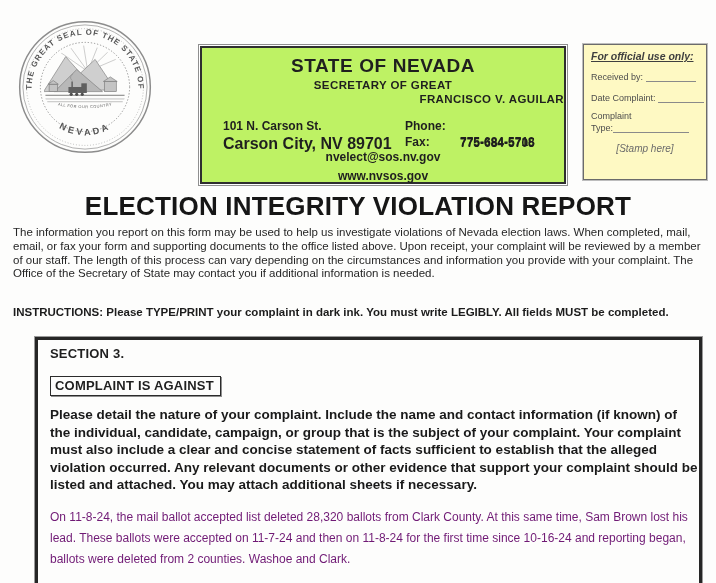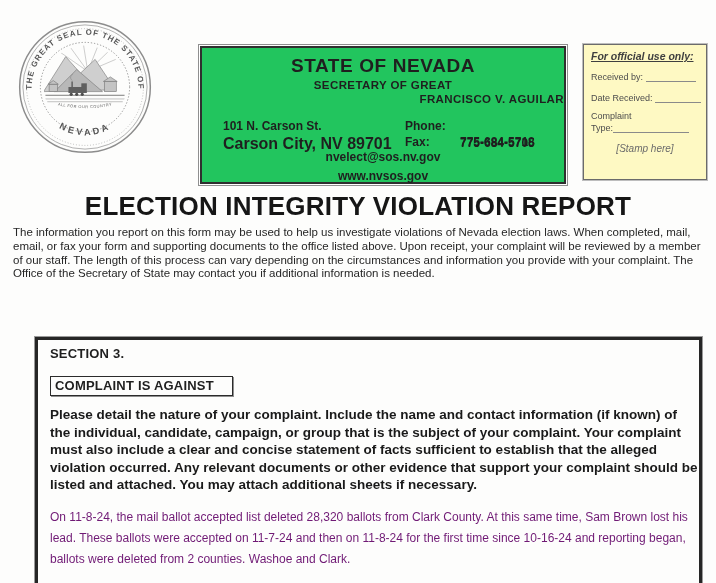--- a/index.html
+++ b/index.html
@@ -7,21 +7,21 @@
     position:relative;width:716px;height:583px;margin:0 auto;
     background:#fdfdfc;overflow:hidden;
     font-family:"Liberation Sans",sans-serif;color:#1f1f1f;
   }
   
   .seal{position:absolute;left:16px;top:18px;}
   
   .hdrbox{
     position:absolute;left:200px;top:46px;width:366px;height:138px;
     border:2px solid #2f2f2f;box-shadow:0 0 0 1px #fff,0 0 0 2px #8f8f8f;
-    background:#22c55e;box-sizing:border-box;
+    background:#bef264;box-sizing:border-box;
   }
   .hdrbox .abs{position:absolute;white-space:nowrap;}
   .h-state{left:0;right:0;top:7px;text-align:center;font-size:19px;font-weight:bold;letter-spacing:.6px;}
   .h-sec{left:0;right:0;top:31px;text-align:center;font-size:11.5px;font-weight:bold;letter-spacing:.4px;}
   .h-name{left:0;right:0;top:45px;text-align:right;font-size:11.5px;font-weight:bold;letter-spacing:.4px;}
   .h-a1{left:21px;top:71px;font-size:12px;font-weight:bold;}
   .h-a2{left:21px;top:87px;font-size:16px;font-weight:bold;}
   .h-pl{left:203px;top:71px;font-size:12px;font-weight:bold;}
   .h-pv{left:258px;top:88px;font-size:12px;font-weight:bold;}
   .h-fl{left:203px;top:87px;font-size:12px;font-weight:bold;}
@@ -57,21 +57,21 @@
     font-size:11.5px;font-weight:bold;color:#1c1c1c;margin:0;
   }
   
   .section3{
     position:absolute;left:35px;top:337px;width:667px;height:260px;
     border:3px solid #262626;box-shadow:0 0 0 1px #9a9a9a;
     box-sizing:border-box;padding:6px 12px 0 12px;background:#fdfdfc;
   }
   .s3-heading{font-size:13px;font-weight:bold;letter-spacing:.2px;}
   .s3-against{
-    display:inline-block;margin-top:15px;padding:1px 18px 2px 4px;
+    display:inline-block;margin-top:15px;padding:1px 6px 2px 4px;
     border:1px solid #2b2b2b;box-shadow:1px 1px 0 #8f8f8f;
     font-size:13px;font-weight:bold;letter-spacing:.2px;
   }
   .s3-prompt{
     margin:10px 0 0 0;width:650px;
     font-size:13.5px;font-weight:bold;line-height:17.6px;color:#1a1a1a;
   }
   .s3-body{
     margin:13px 0 0 0;width:650px;
     font-size:12px;line-height:21px;color:#701a75;
@@ -161,34 +161,35 @@
     <div class="abs h-www">www.nvsos.gov</div>
   </div>
 
   <div class="official">
     <div class="abs o-title">For official use only:</div>
     <div class="abs o-row o-r1">
       <span>Received by:</span>
       <span class="blank" style="width:50px"></span>
     </div>
     <div class="abs o-row o-r2">
-      <span>Date Received:</span>
+      <span>Date Complaint:</span>
       <span class="blank" style="width:46px"></span>
     </div>
     <div class="abs o-row o-r3">Complaint</div>
     <div class="abs o-row o-r4">
       <span>Type:</span><span class="blank" style="width:76px"></span>
     </div>
     <div class="abs o-stamp">[Stamp here]</div>
   </div>
 
   <div class="report-title">ELECTION INTEGRITY VIOLATION REPORT</div>
 
   <p class="intro">The information you report on this form may be used to help us investigate violations of Nevada election laws.  When completed, mail, email, or fax your form and supporting documents to the office listed above.  Upon receipt, your complaint will be reviewed by a member of our staff.  The length of this process can vary depending on the circumstances and information you provide with your complaint.  The Office of the Secretary of State may contact you if additional information is needed.</p>
 
+  <p class="instructions">INSTRUCTIONS: Please TYPE/PRINT your complaint in dark ink.  You must write LEGIBLY.  All fields MUST be completed.</p>
 
   <div class="section3">
     <div class="s3-heading">SECTION 3.</div>
     <div class="s3-against">COMPLAINT IS AGAINST</div>
     <p class="s3-prompt">Please detail the nature of your complaint.  Include the name and contact information (if known) of the individual, candidate, campaign, or group that is the subject of your complaint.  Your complaint must also include a clear and concise statement of facts sufficient to establish that the alleged violation occurred.  Any relevant documents or other evidence that support your complaint should be listed and attached.  You may attach additional sheets if necessary.</p>
     <p class="s3-body">On 11-8-24, the mail ballot accepted list deleted 28,320 ballots from Clark County.  At this same time, Sam Brown lost his lead.  These ballots were accepted on 11-7-24 and then on 11-8-24 for the first time since 10-16-24 and reporting began, ballots were deleted from 2 counties.  Washoe and Clark.</p>
     <p class="s3-attached">See ATTACHED.</p>
   </div>
 
 </div>

